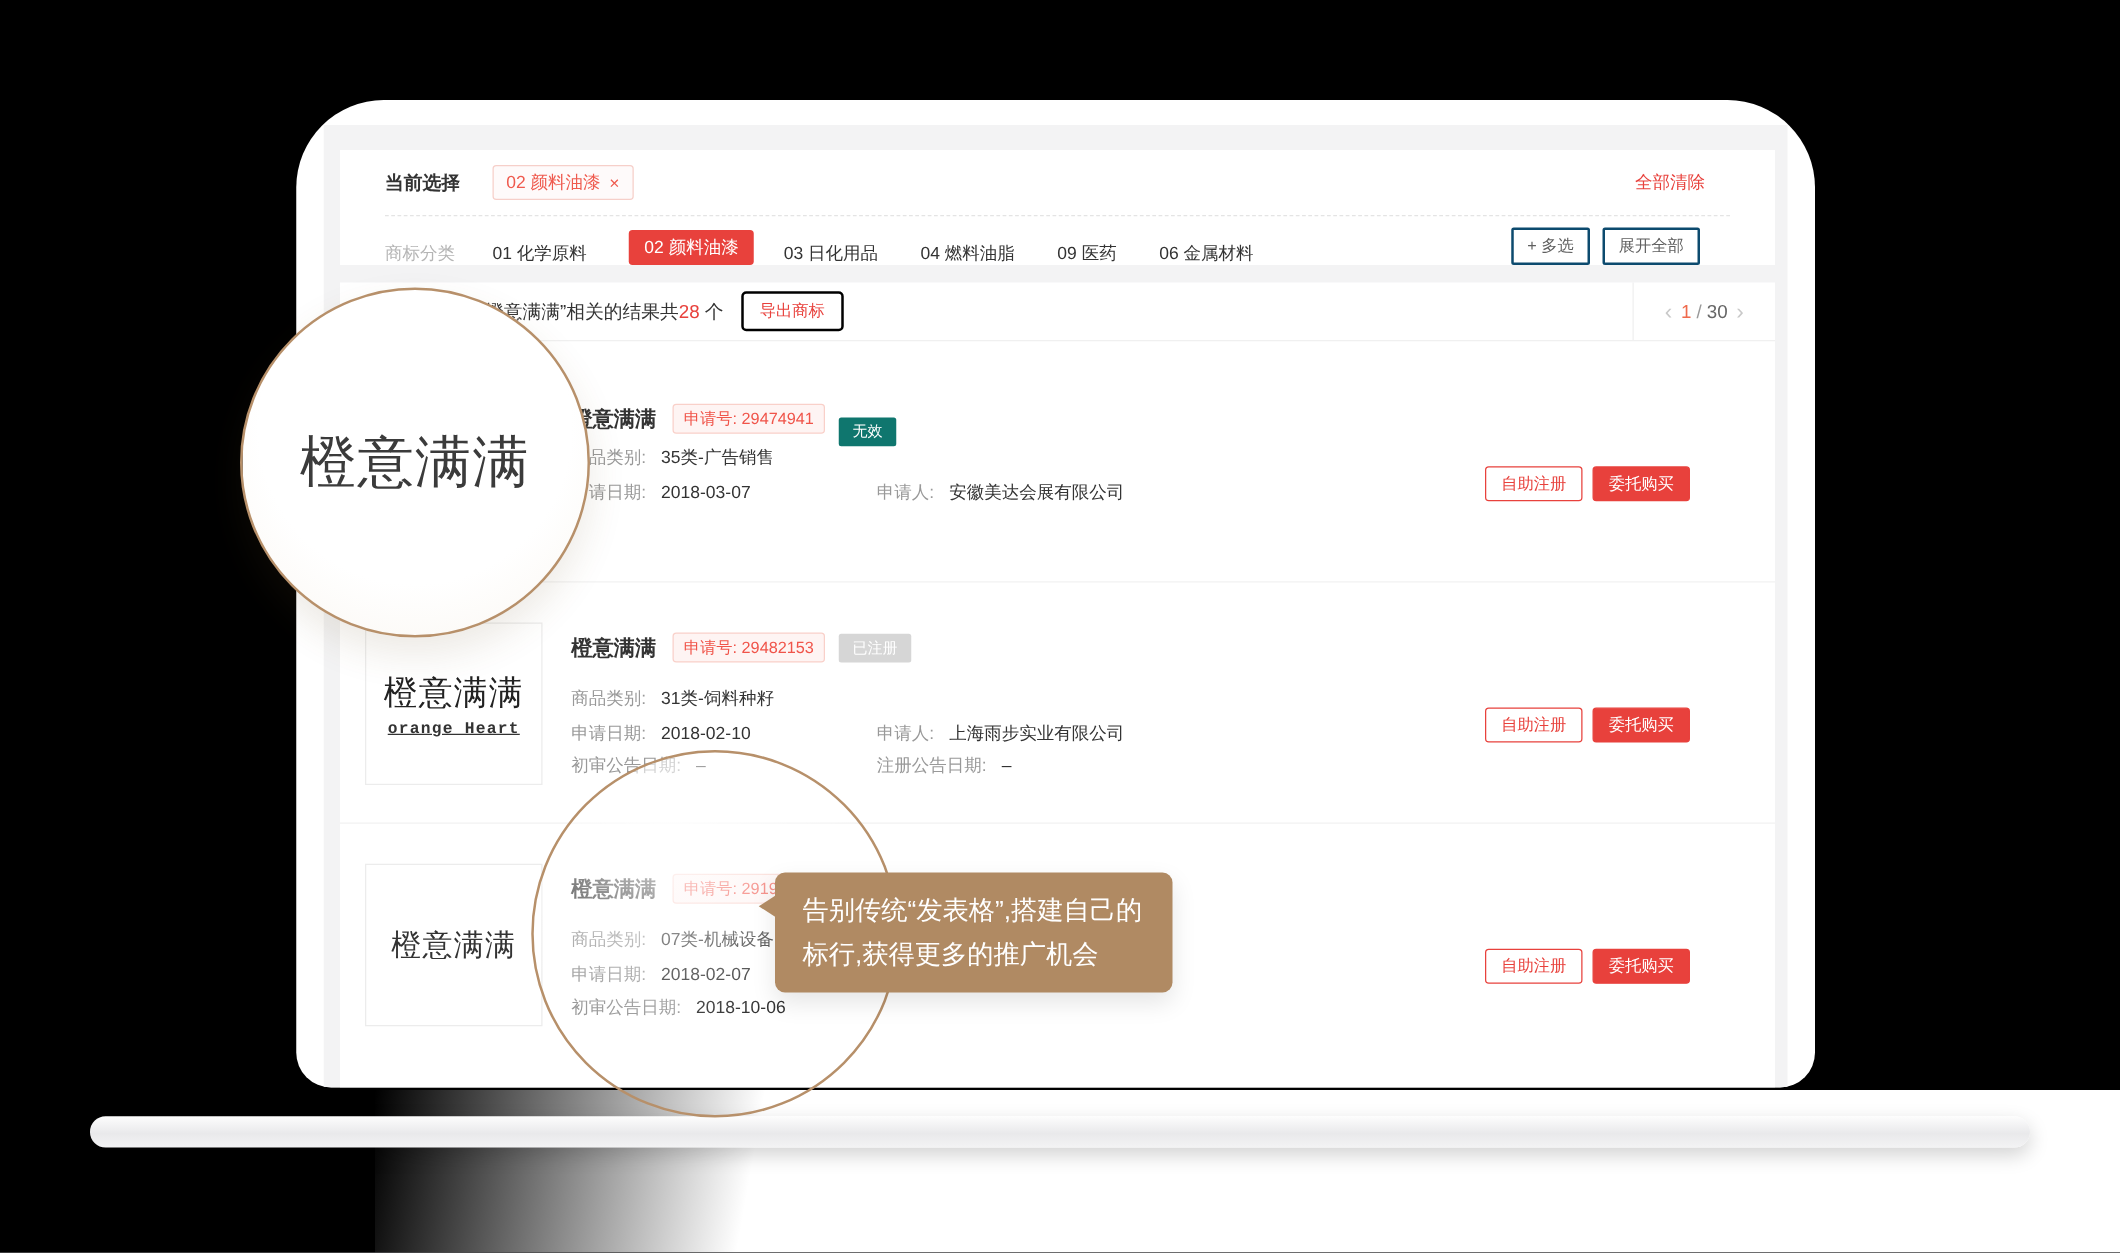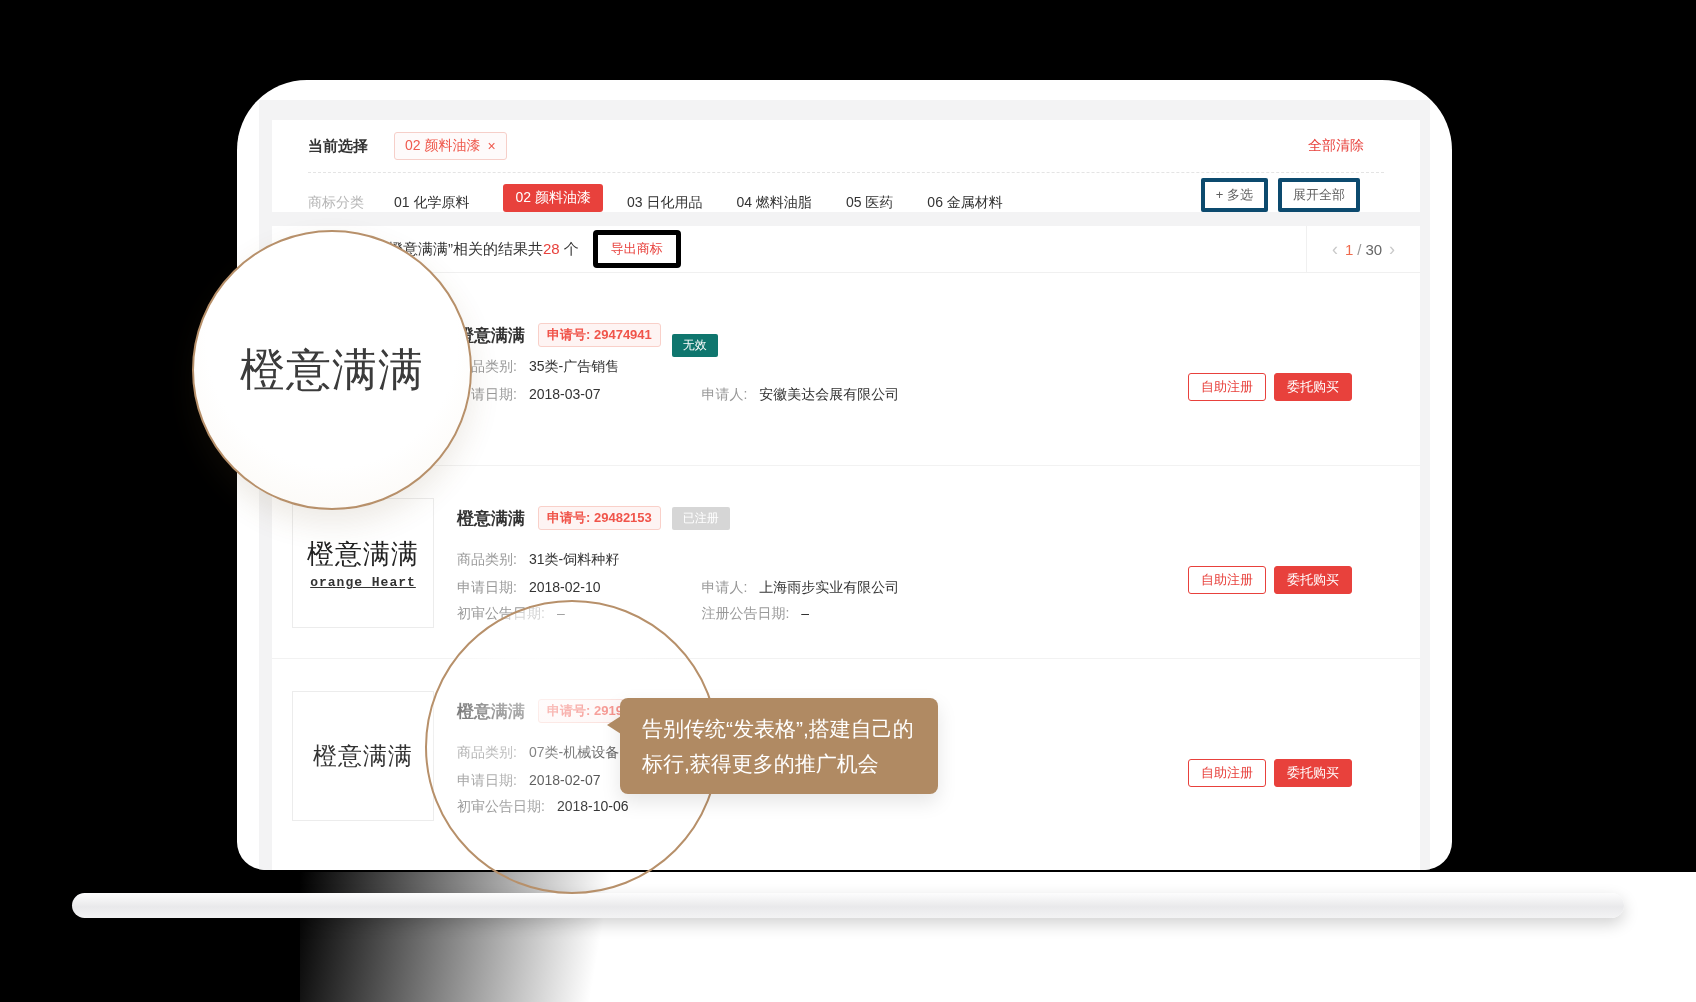--- a/index.html
+++ b/index.html
@@ -22,31 +22,31 @@
   .sel-tag{display:inline-flex;align-items:center;margin-left:26px;padding:4px 10px;
            border:1px solid #f6cfc9;background:#fefafa;border-radius:3px;
            color:#ef5a4e;font-size:14px;cursor:pointer;}
   .tag-x{margin-left:7px;color:#ef5a4e;font-size:14px;}
   .clear-all{margin-left:auto;color:#e8413c;font-size:14px;cursor:pointer;}
   .dashed{border-top:1px dashed #e4e4e4;margin:0 36px;}
   .row-b{display:flex;align-items:flex-end;height:39px;padding:0 60px 0 36px;}
   .cat-label{color:#b5b5b5;font-size:14px;margin-right:30px;}
   .cat-item{color:#333;font-size:14px;margin-right:34px;cursor:pointer;white-space:nowrap;}
   .cat-item.active{background:#e8413c;color:#fff;padding:5px 12px;border-radius:3px;margin-right:24px;}
-  .mini-btn{border:4px solid #0c4a6e;color:#5f5f5f;background:#fff;font-size:13px;
+  .mini-btn{border:2px solid #0c4a6e;color:#5f5f5f;background:#fff;font-size:13px;
             padding:4px 11px;border-radius:2px;cursor:pointer;white-space:nowrap;}
   .mini-btn.multi{margin-left:auto;}
   .mini-btn.expand{margin-left:10px;}
   
   .block2{left:35px;top:146px;width:1148px;height:644px;}
   .res-header{position:relative;height:46px;border-bottom:1px solid #f0f0f0;
               display:flex;align-items:center;padding-left:36px;}
   .sum-text{font-size:15px;color:#333;white-space:nowrap;}
   .sum-text .red{color:#e8413c;}
-  .export-btn{margin:0 14px;border:5px solid #000000;color:#e8413c;background:#fff;
+  .export-btn{margin:0 14px;border:2px solid #000000;color:#e8413c;background:#fff;
               font-size:13px;padding:5px 13px;border-radius:4px;cursor:pointer;white-space:nowrap;}
   .note{color:#a3a3a3;font-size:13px;white-space:nowrap;overflow:hidden;max-width:650px;}
   .note .link{color:#3c82d9;font-weight:bold;cursor:pointer;}
   .pagination{position:absolute;right:0;top:0;width:113px;height:46px;border-left:1px solid #f0f0f0;
               display:flex;align-items:center;justify-content:center;font-size:15px;color:#666;}
   .pg-arrow{color:#c9c9c9;font-size:18px;padding:0 7px;cursor:pointer;}
   .pg-cur{color:#ef6a4d;margin-right:4px;}
   .pg-sep{color:#999;margin-right:4px;}
   
   .result-row{position:relative;height:192px;}
@@ -55,21 +55,21 @@
          background:#fff;display:flex;flex-direction:column;align-items:center;justify-content:center;cursor:pointer;}
   .thumb-main{font-size:24px;color:#333;letter-spacing:1px;}
   .thumb-main.serif{font-family:"Liberation Serif","DejaVu Serif",serif;font-size:27px;color:#222;}
   .thumb-sub{font-family:"Liberation Mono","DejaVu Sans Mono",monospace;font-size:13px;
              font-weight:bold;color:#333;margin-top:3px;letter-spacing:1px;text-decoration:underline;}
   .thumb-sub:empty{display:none;}
   .info{position:absolute;left:185px;top:0;right:260px;}
   .l1{position:absolute;top:40px;left:0;display:flex;align-items:center;white-space:nowrap;}
   .tm-name{font-size:17px;font-weight:bold;color:#333;cursor:pointer;}
   .app-tag{margin-left:13px;border:1px solid #f9d0c9;background:#fef4f3;border-radius:3px;
-           padding:2px 8px;font-size:13px;color:#f0544a;font-weight:bold;}
+           padding:2px 8px;font-size:13px;color:#f0544a;}
   .badge{margin-left:11px;font-size:12px;color:#fff;padding:3px 11px;border-radius:2px;}
   .badge:empty{display:none;}
   .badge.st-invalid{background:#0f766e;margin-top:21px;}
   .badge.st-registered{background:#d6d6d6;}
   .l2{position:absolute;top:84px;left:0;white-space:nowrap;}
   .l3{position:absolute;top:112px;left:0;white-space:nowrap;}
   .l4{position:absolute;top:138px;left:0;white-space:nowrap;}
   .pair{display:inline-block;font-size:14px;}
   .pair.w{width:240px;}
   .lab{color:#999;margin-right:12px;}
@@ -117,21 +117,21 @@
         </span>
         <span class="clear-all">全部清除</span>
       </div>
       <div class="dashed"></div>
       <div class="row-b">
         <span class="cat-label">商标分类</span>
         <span class="cat-item">01 化学原料</span>
         <span class="cat-item active">02 颜料油漆</span>
         <span class="cat-item">03 日化用品</span>
         <span class="cat-item">04 燃料油脂</span>
-        <span class="cat-item">05 医药</span>
+        <span class="cat-item">09 医药</span>
         <span class="cat-item">06 金属材料</span>
         <span class="mini-btn multi">+ 多选</span>
         <span class="mini-btn expand">展开全部</span>
       </div>
     </div>
 
     <div class="block block2">
       <div class="res-header">
         <span class="sum-text">
           <span>为您检索到“橙意满满”相关的结果共</span><span class="red">28</span><span> 个</span>

